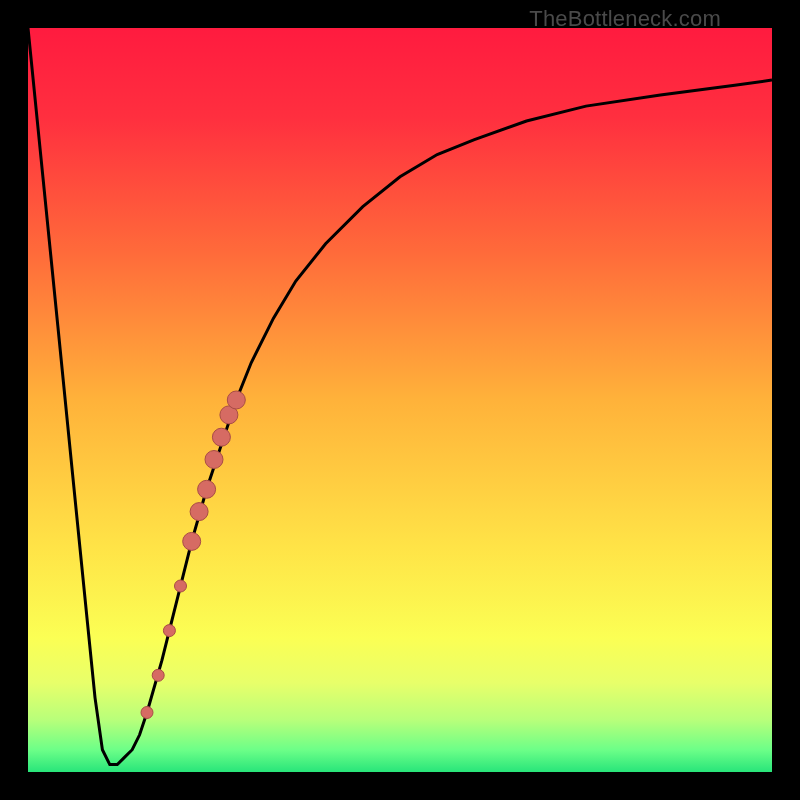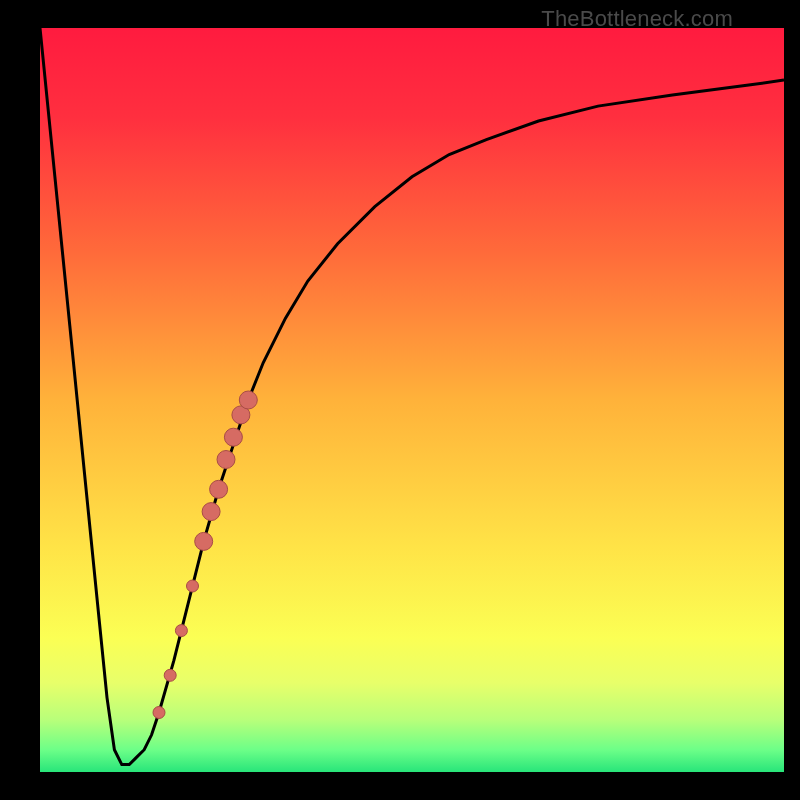--- a/index.html
+++ b/index.html
@@ -9,21 +9,20 @@
     height: 800px;
     overflow: hidden;
     background: #000;
     font-family: Arial, Helvetica, sans-serif;
   }
   .frame {
     position: relative;
     width: 739px;
     height: 800px;
     background: #000;
-    margin-left: 12px;
   }
   .plot {
     position: absolute;
     left: 28px;
     top: 28px;
     width: 744px;
     height: 744px;
     overflow: hidden;
   }
   .watermark {

